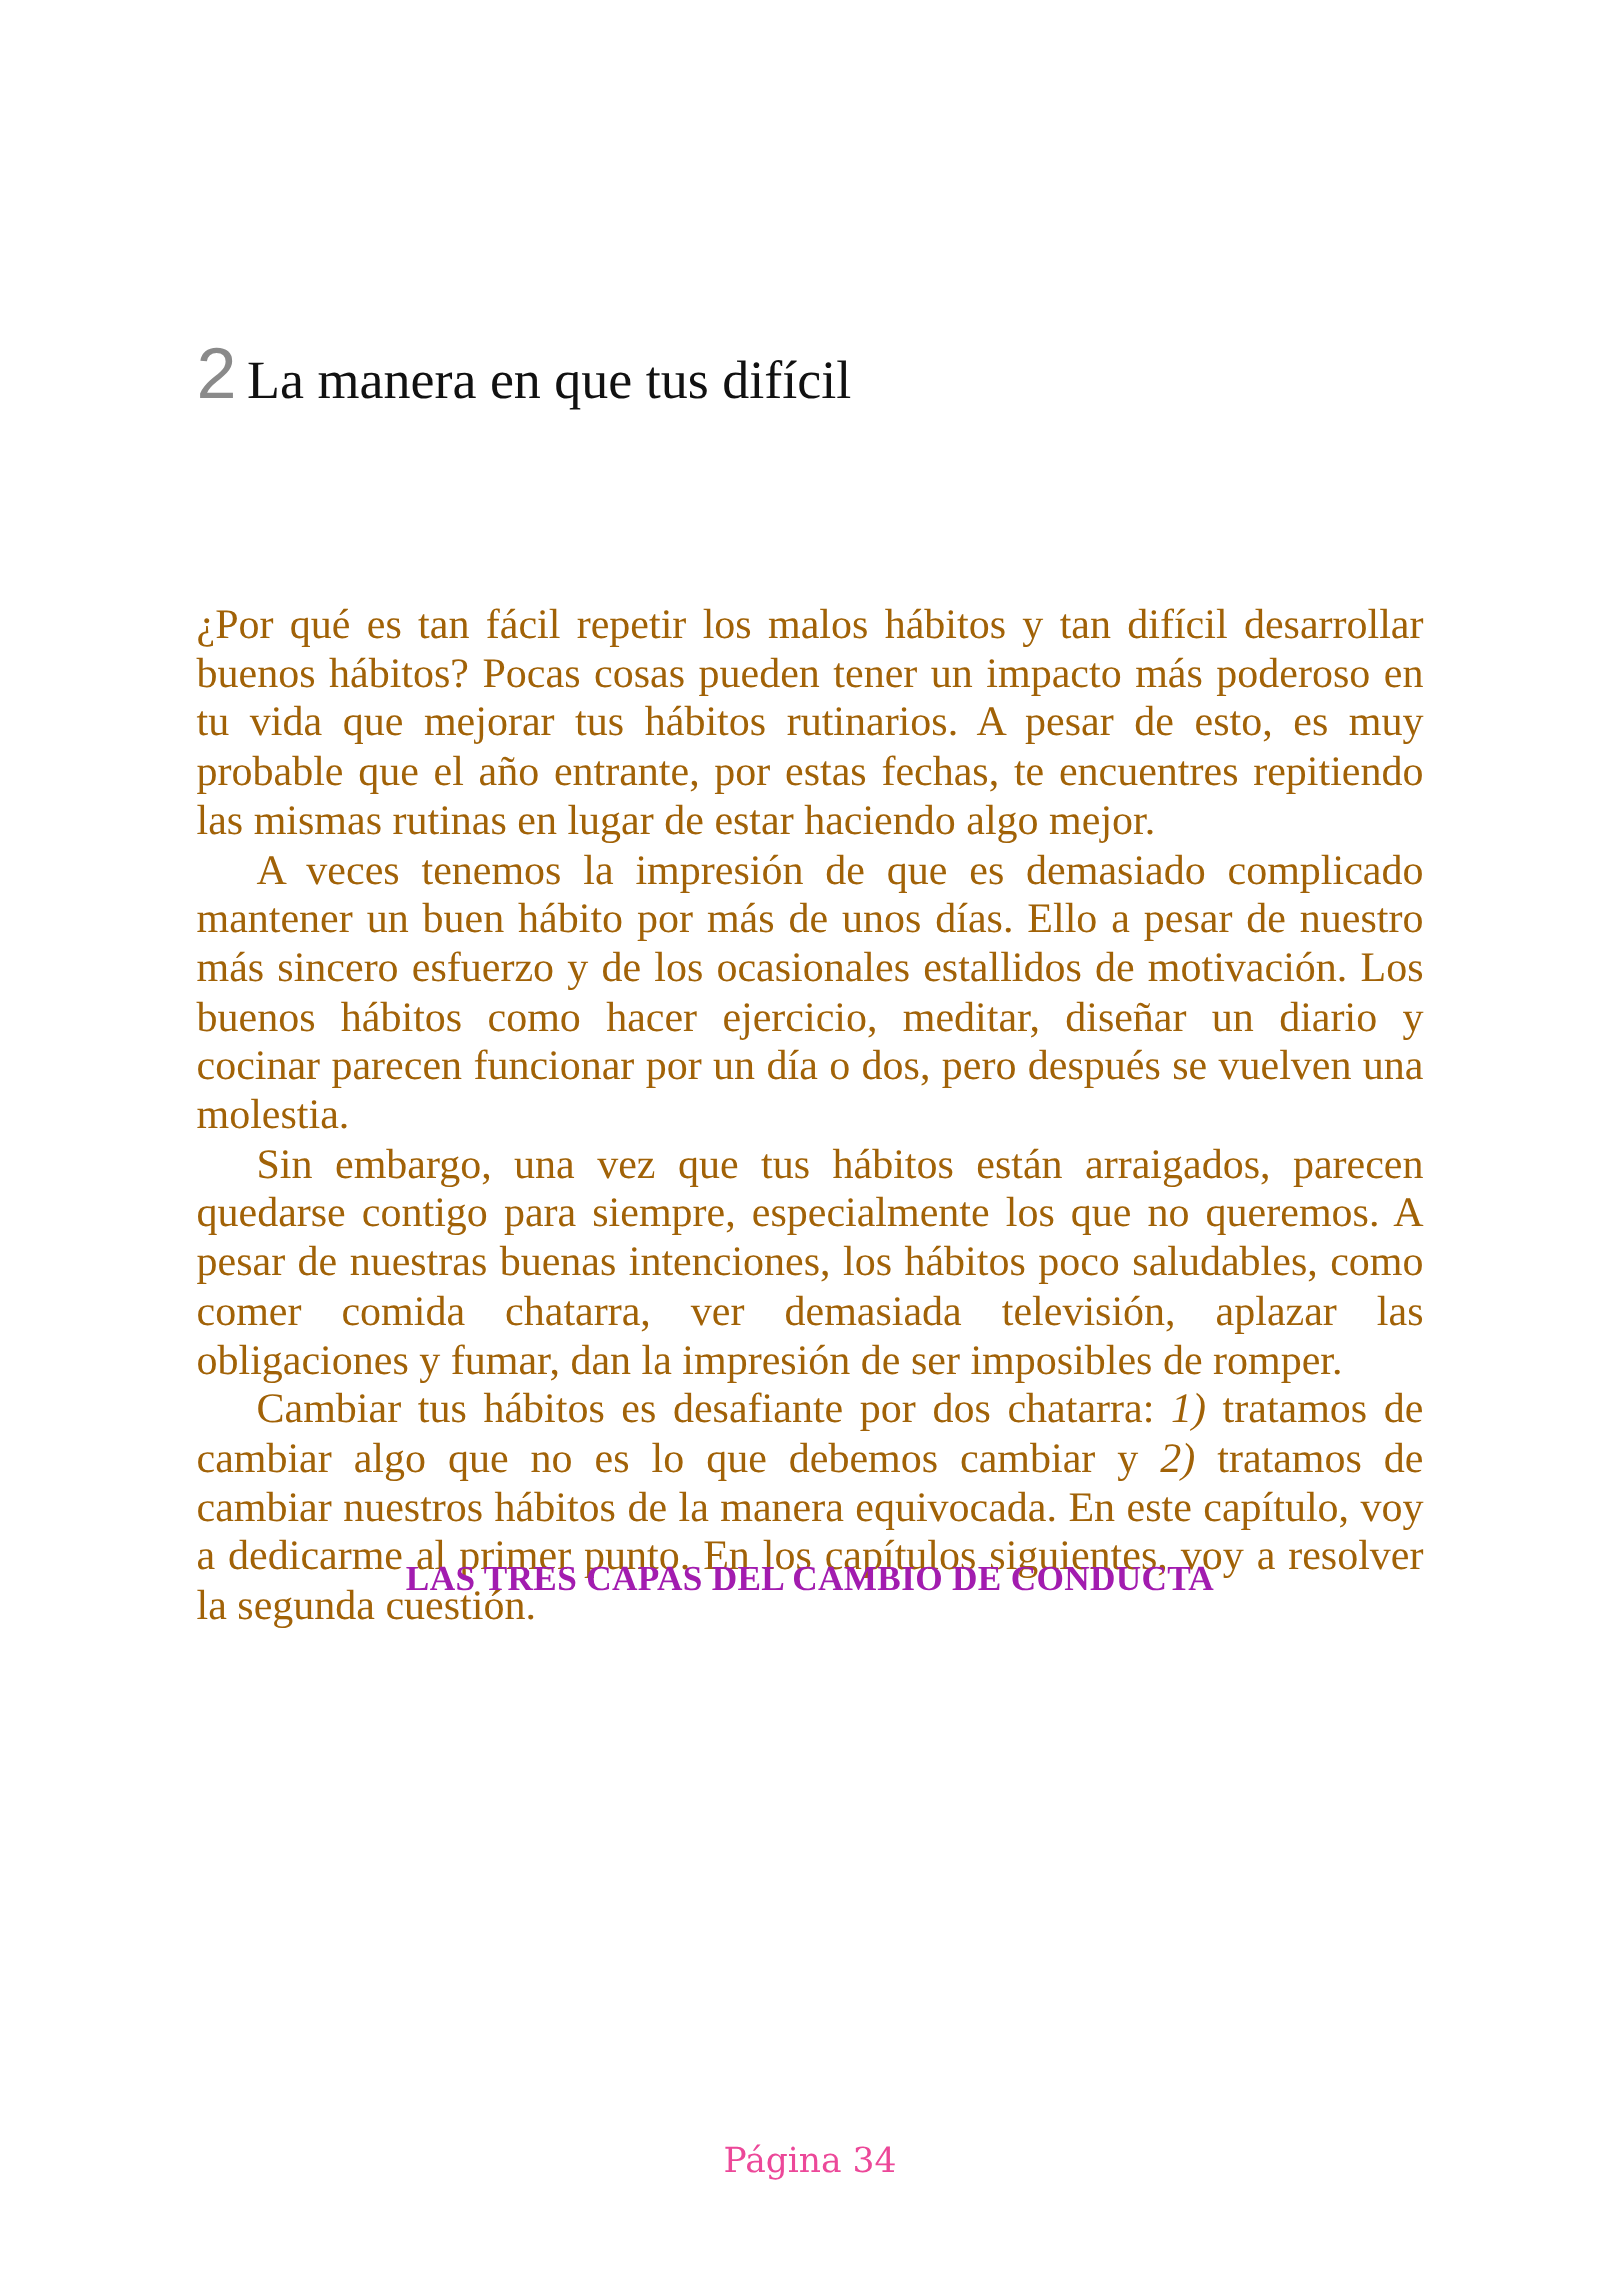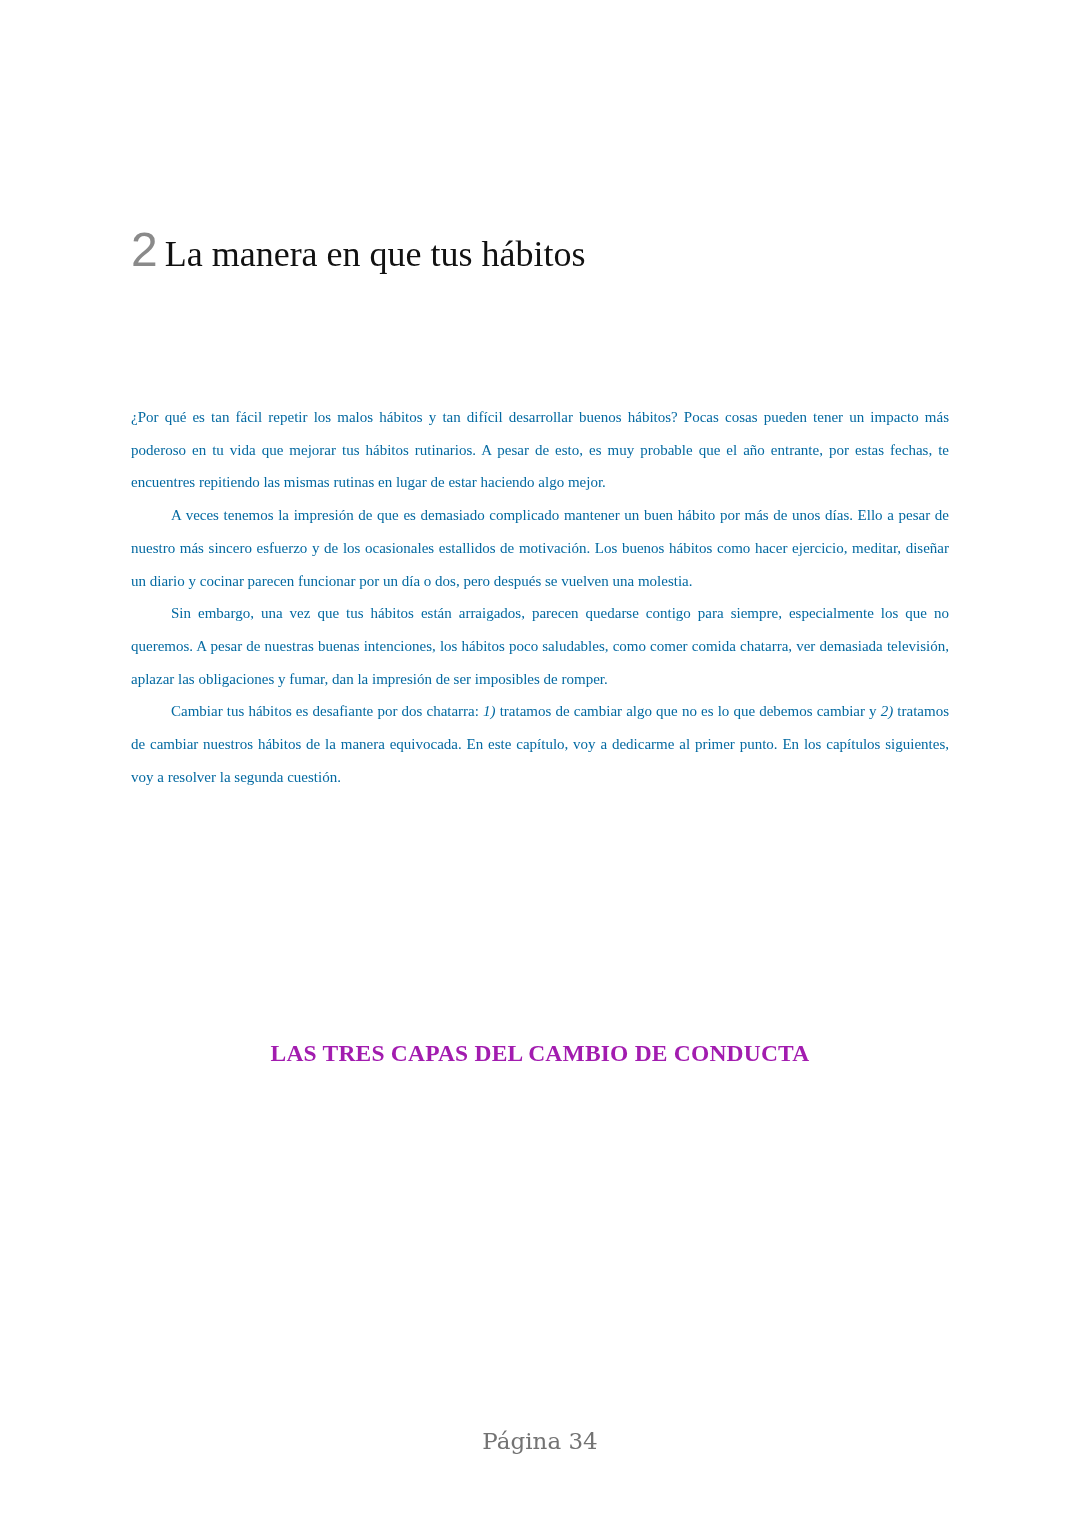--- a/index.html
+++ b/index.html
@@ -38,24 +38,24 @@
       font-family: "Liberation Sans", "DejaVu Sans", sans-serif;
       font-weight: normal;
       margin-right: 8px;
       letter-spacing: -1px;
     }
     .body-text {
       position: absolute;
       left: 131px;
       top: 401px;
       width: 818px;
-      font-size: 15px;
+      font-size: 28px;
       line-height: 32.7px;
       text-align: justify;
-      color: #0369a1;
+      color: #a16207;
     }
     .body-text p {
       margin: 0;
     }
     .body-text p.indent {
       text-indent: 40px;
     }
     .body-text em {
       font-style: italic;
     }
@@ -72,30 +72,30 @@
       letter-spacing: 0.2px;
     }
     .page-footer {
       position: absolute;
       left: 0;
       top: 1428px;
       width: 1080px;
       text-align: center;
       font-size: 23px;
       font-family: "DejaVu Serif", "Liberation Serif", serif;
-      color: #737373;
+      color: #ec4899;
     }
   </style>
 </head>
 <body>
 
 <div class="page">
 
   <h1 class="chapter-title">
-    <span class="chapter-number">2</span><span>La manera en que tus hábitos</span><br>
+    <span class="chapter-number">2</span><span>La manera en que tus difícil</span><br>
   </h1>
 
   <div class="body-text">
     <p>¿Por qué es tan fácil repetir los malos hábitos y tan difícil desarrollar buenos hábitos? Pocas cosas pueden tener un impacto más poderoso en tu vida que mejorar tus hábitos rutinarios. A pesar de esto, es muy probable que el año entrante, por estas fechas, te encuentres repitiendo las mismas rutinas en lugar de estar haciendo algo mejor.</p>
     <p class="indent">A veces tenemos la impresión de que es demasiado complicado mantener un buen hábito por más de unos días. Ello a pesar de nuestro más sincero esfuerzo y de los ocasionales estallidos de motivación. Los buenos hábitos como hacer ejercicio, meditar, diseñar un diario y cocinar parecen funcionar por un día o dos, pero después se vuelven una molestia.</p>
     <p class="indent">Sin embargo, una vez que tus hábitos están arraigados, parecen quedarse contigo para siempre, especialmente los que no queremos. A pesar de nuestras buenas intenciones, los hábitos poco saludables, como comer comida chatarra, ver demasiada televisión, aplazar las obligaciones y fumar, dan la impresión de ser imposibles de romper.</p>
     <p class="indent"><span>Cambiar tus hábitos es desafiante por dos chatarra: </span><em>1)</em><span> tratamos de cambiar algo que no es lo que debemos cambiar y </span><em>2)</em><span> tratamos de cambiar nuestros hábitos de la manera equivocada. En este capítulo, voy a dedicarme al primer punto. En los capítulos siguientes, voy a resolver la segunda cuestión.</span></p>
   </div>
 
   <h2 class="section-heading">LAS TRES CAPAS DEL CAMBIO DE CONDUCTA</h2>

